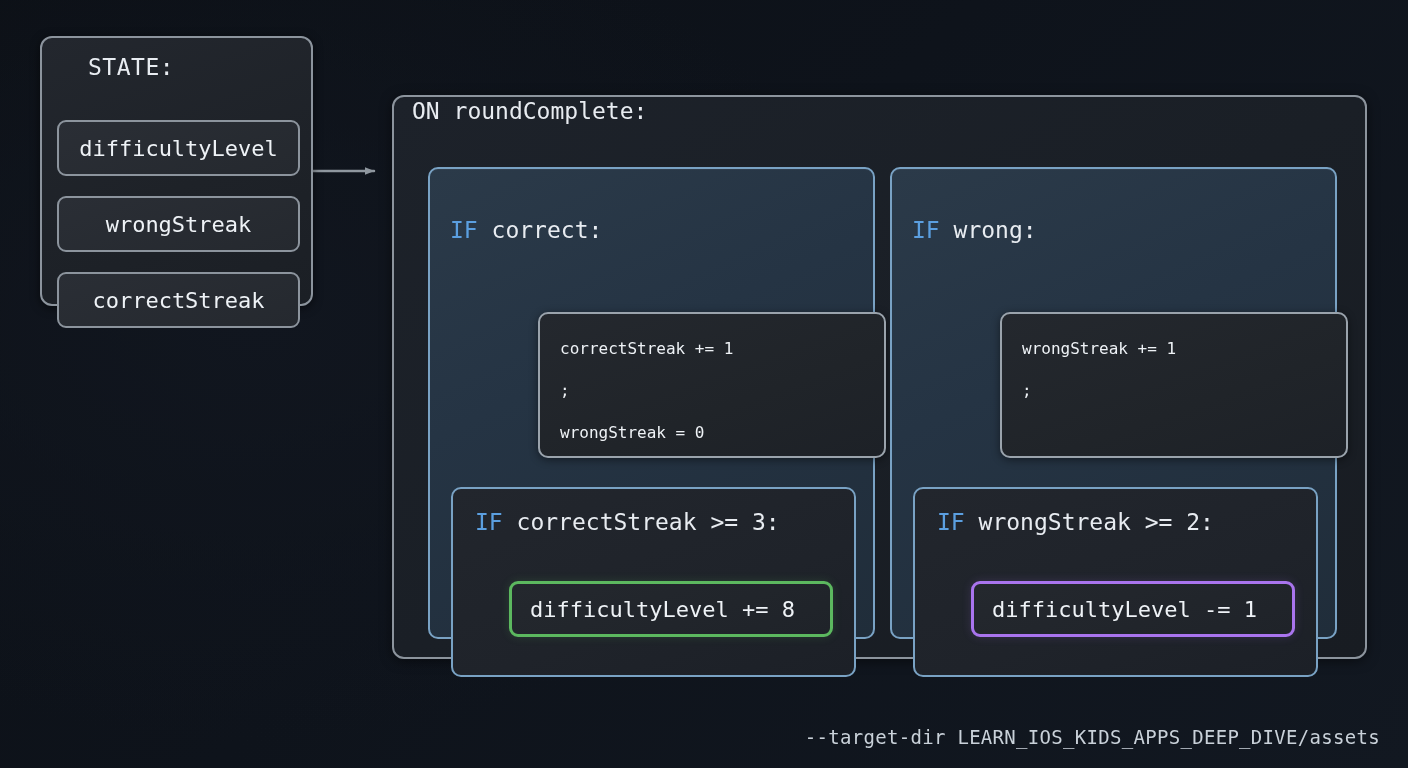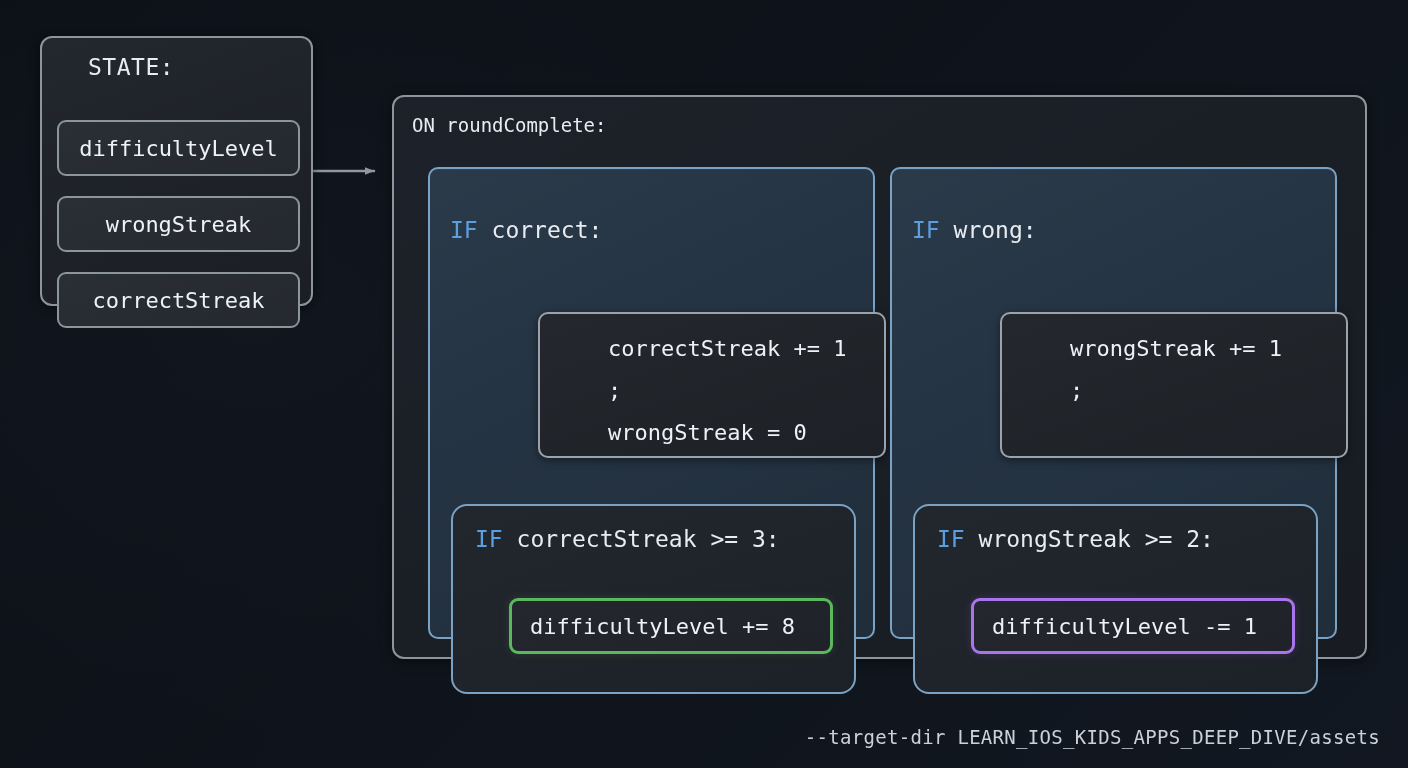--- a/index.html
+++ b/index.html
@@ -82,22 +82,22 @@
     left: 392px; top: 95px;
     width: 975px; height: 564px;
     border: 2px solid #8c949d;
     border-radius: 12px;
     background: linear-gradient(150deg, #1d222a 0%, #1a1f26 50%, #181c22 100%);
     box-shadow: 0 2px 12px rgba(0,0,0,.5);
     z-index: 3;
   }
   .flow-title {
     position: absolute;
-    left: 18px; top: 17px;
-    font-size: 19px;
+    left: 18px; top: 1px;
+    font-size: 23px;
     color: #e8ecf1;
   }
 
   
   .branch {
     position: absolute;
     border: 2px solid #79a2c4;
     border-radius: 10px;
     background: linear-gradient(155deg, #2b3a49 0%, #253444 40%, #202d3a 100%);
     box-shadow: inset 0 1px 0 rgba(255,255,255,.04);
@@ -118,35 +118,34 @@
   
   .code-box {
     position: absolute;
     border: 2px solid #9aa3ac;
     border-radius: 10px;
     background: linear-gradient(160deg, #24282e 0%, #202429 60%, #1d2127 100%);
     padding: 14px 20px;
     box-shadow: 0 2px 8px rgba(0,0,0,.45);
   }
   .code-box .line {
-    font-size: 22px;
+    font-size: 16px;
     color: #eef2f6;
     line-height: 42px;
     white-space: pre;
-    margin-left: 48px;
   }
   .stmt-box { left: 108px; top: 143px; width: 348px; height: 146px; }
 
   
   .nested {
     position: absolute;
-    left: 21px; top: 335px;
+    left: 21px; top: 318px;
     width: 405px; height: 190px;
     border: 2px solid #79a2c4;
-    border-radius: 16px;
+    border-radius: 10px;
     background: linear-gradient(160deg, #22262d 0%, #1f232a 60%, #1c2027 100%);
   }
   .nested-title {
     position: absolute;
     left: 22px; top: 20px;
     font-size: 23px;
     color: #e8ecf1;
     white-space: nowrap;
   }
 

